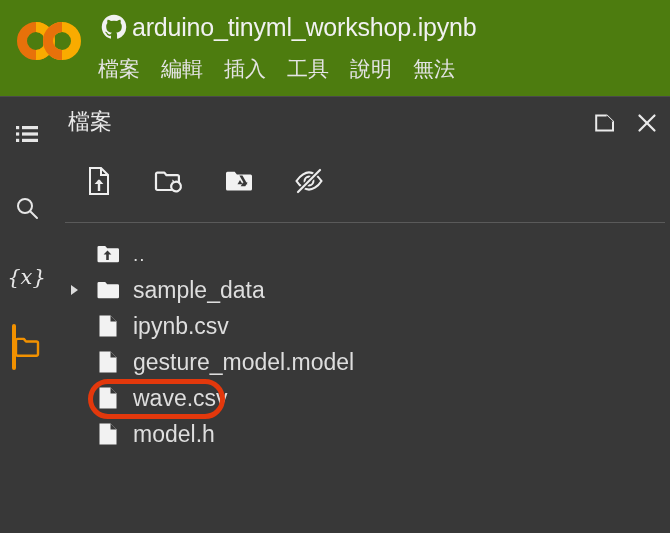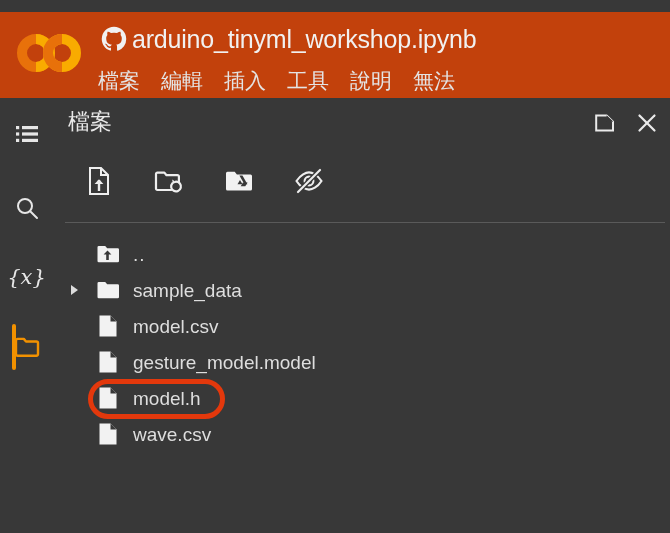--- a/index.html
+++ b/index.html
@@ -16,24 +16,23 @@
     position: relative;
     -webkit-font-smoothing: antialiased;
   }
 
   
   #topbar {
     position: absolute;
     left: 0; top: 0;
     width: 670px;
     height: 97px;
-    background: #c2410c;
+    background: #4d7c0f;
     border-bottom: 1px solid #4a4a4a;
     box-sizing: border-box;
-    margin-top: 12px;
   }
 
   #colab-logo {
     position: absolute;
     left: 16px;
     top: 16px;
     width: 66px;
     height: 50px;
   }
 
@@ -217,21 +216,21 @@
     left: 42px;
     width: 26px;
     height: 26px;
     display: flex;
     align-items: center;
     justify-content: center;
   }
   .row-label {
     position: absolute;
     left: 80px;
-    font-size: 19px;
+    font-size: 23px;
     color: #dedede;
     line-height: 1;
     white-space: nowrap;
   }
   .row-label.dots {
     letter-spacing: 1px;
     font-size: 19px;
   }
 
   
@@ -402,49 +401,49 @@
       <span class="row-label">sample_data</span>
     </div>
 
     <div class="file-row">
       <span class="row-icon">
         <svg width="20" height="24" viewBox="0 0 20 24">
           <path d="M1.5 1.5 h11 l6 6 v15 h-17 z" fill="#f2f2f2"></path>
           <path d="M12.5 1.5 v6 h6 z" fill="#383838"></path>
         </svg>
       </span>
-      <span class="row-label">model.csv</span>
+      <span class="row-label">ipynb.csv</span>
     </div>
 
     <div class="file-row">
       <span class="row-icon">
         <svg width="20" height="24" viewBox="0 0 20 24">
           <path d="M1.5 1.5 h11 l6 6 v15 h-17 z" fill="#f2f2f2"></path>
           <path d="M12.5 1.5 v6 h6 z" fill="#383838"></path>
         </svg>
       </span>
       <span class="row-label">gesture_model.model</span>
     </div>
 
     <div class="file-row">
       <span class="row-icon">
         <svg width="20" height="24" viewBox="0 0 20 24">
           <path d="M1.5 1.5 h11 l6 6 v15 h-17 z" fill="#f2f2f2"></path>
           <path d="M12.5 1.5 v6 h6 z" fill="#383838"></path>
         </svg>
       </span>
-      <span class="row-label">model.h</span>
+      <span class="row-label">wave.csv</span>
     </div>
 
     <div class="file-row">
       <span class="row-icon">
         <svg width="20" height="24" viewBox="0 0 20 24">
           <path d="M1.5 1.5 h11 l6 6 v15 h-17 z" fill="#f2f2f2"></path>
           <path d="M12.5 1.5 v6 h6 z" fill="#383838"></path>
         </svg>
       </span>
-      <span class="row-label">wave.csv</span>
+      <span class="row-label">model.h</span>
     </div>
 
   </div>
 </div>
 
 <div id="highlight-box"></div>
 
 </body></html>

